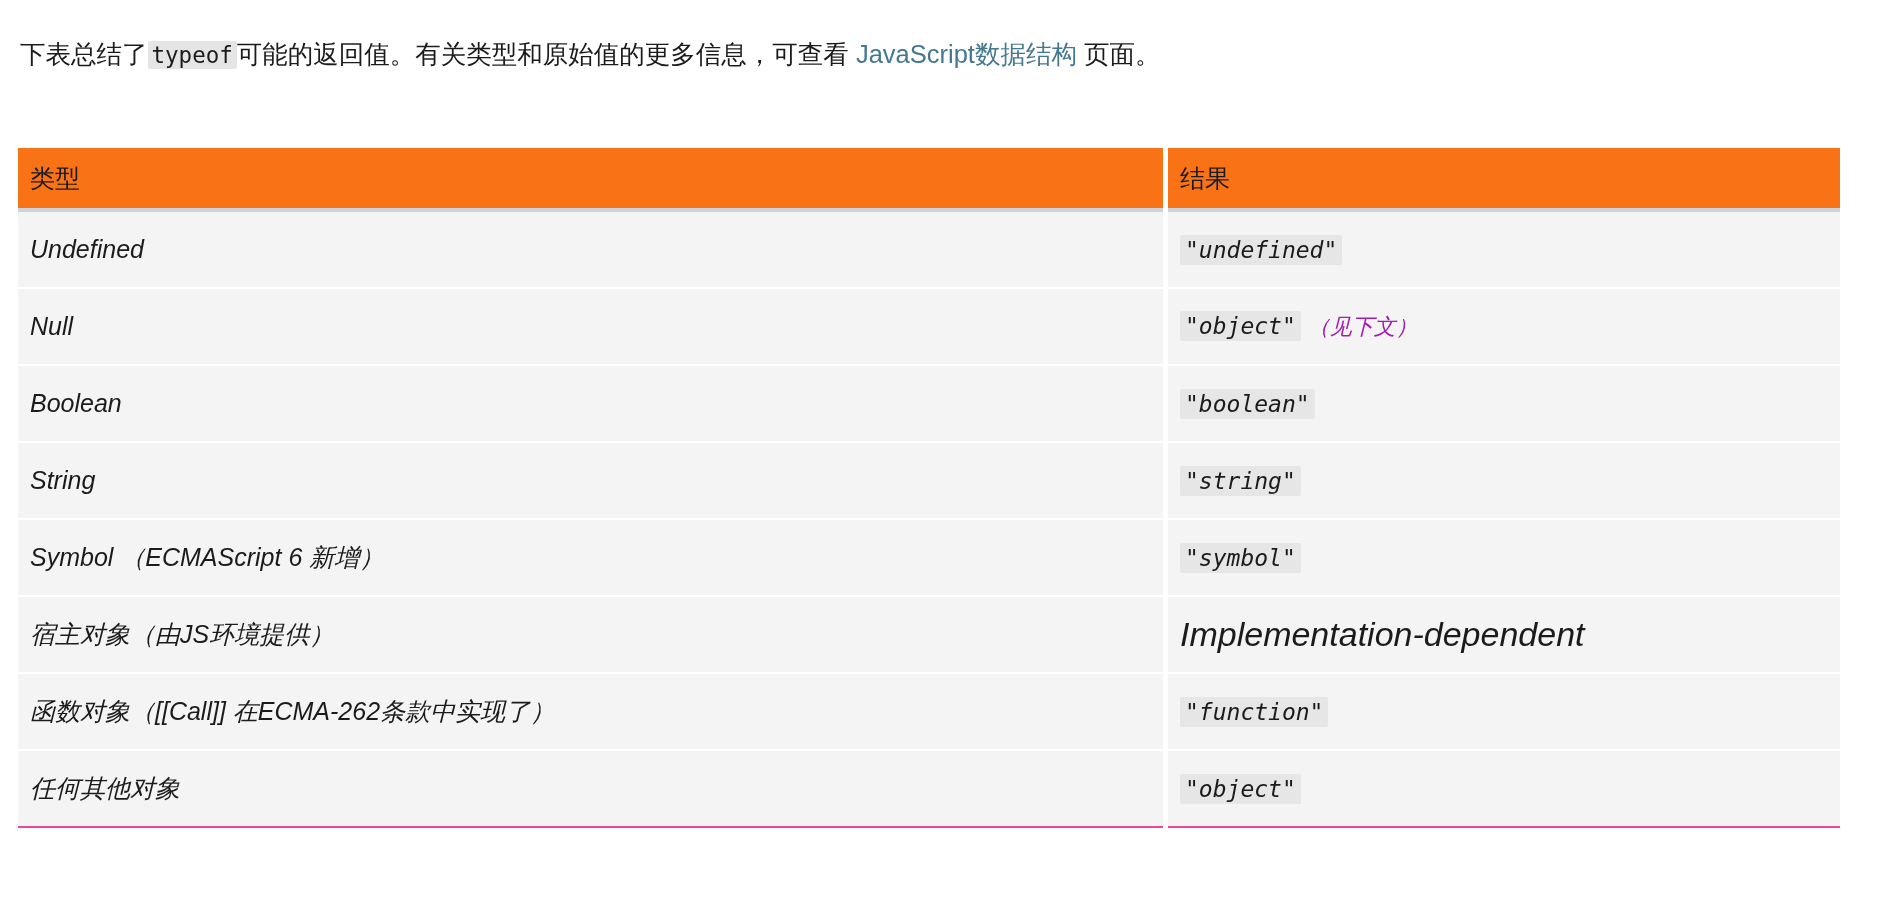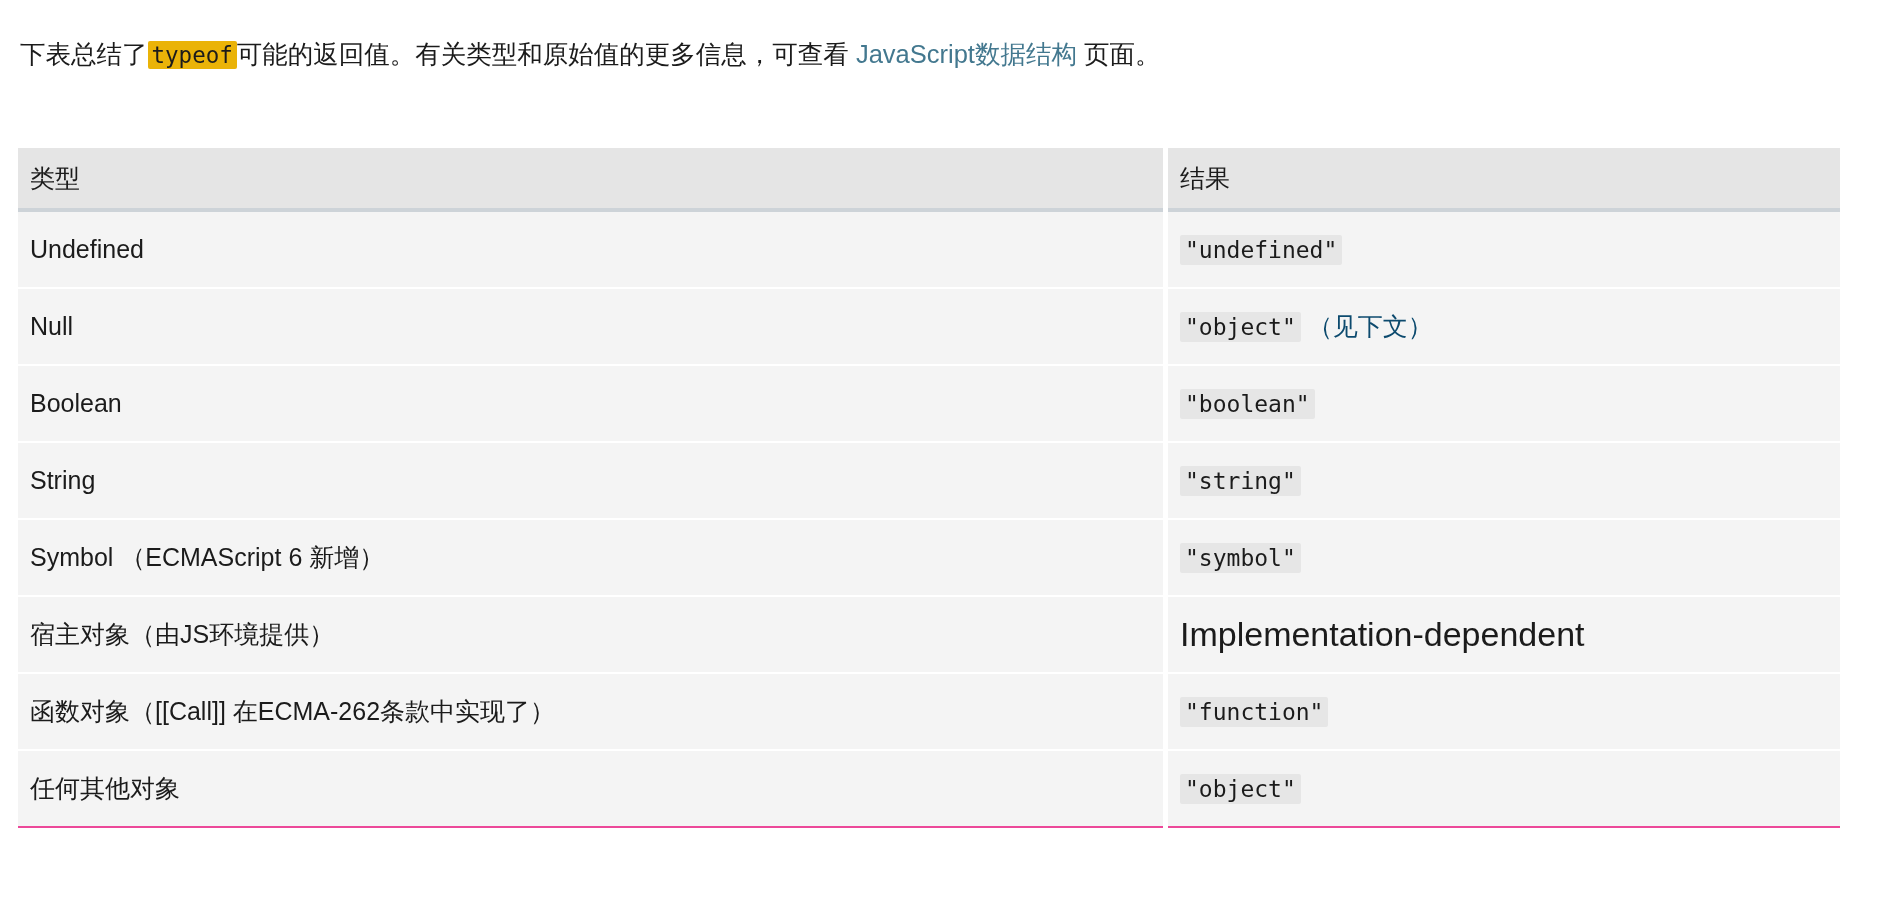--- a/index.html
+++ b/index.html
@@ -28,21 +28,21 @@
     left: 20px;
     top: 6px;
     width: 1340px;
     font-size: 25.5px;
     line-height: 44px;
     color: #1b1b1b;
     letter-spacing: 0px;
   }
   .intro .code {
     font-family: "DejaVu Sans Mono", "Liberation Mono", monospace;
-    background: #eab308;
+    background: #e5e5e5;
     font-size: 22.5px;
     padding: 1px 4px;
     border-radius: 2px;
     color: #1b1b1b;
   }
   .intro .link {
     color: #43788f;
     text-decoration: none;
     cursor: pointer;
     text-align: center;
@@ -59,21 +59,21 @@
     border-collapse: separate;
     border-spacing: 5px 0;
     width: 1822px;
     table-layout: fixed;
     margin-left: -5px;
   }
   table.typeof-table col.c1 { width: 1145px; }
   table.typeof-table col.c2 { width: 672px; }
 
   thead th {
-    background: #e5e5e5;
+    background: #f97316;
     border-bottom: 4px solid #cdd3d8;
     text-align: left;
     font-weight: normal;
     font-size: 25px;
     color: #1b1b1b;
     height: 64px;
     padding: 0 0 0 12px;
     vertical-align: middle;
     box-sizing: border-box;
   }
@@ -82,36 +82,37 @@
     background: #f4f4f4;
     border-bottom: 2px solid #ffffff;
     height: 77px;
     padding: 0 0 0 12px;
     vertical-align: middle;
     font-size: 25px;
     color: #1b1b1b;
     box-sizing: border-box;
     white-space: nowrap;
     overflow: hidden;
+    font-style: italic;
   }
   tbody tr:last-child td {
     border-bottom: 2px solid #ec4899;
   }
 
   td .code, th .code {
     font-family: "DejaVu Sans Mono", "Liberation Mono", monospace;
     background: #e6e6e6;
     font-size: 23px;
     padding: 2px 5px;
     border-radius: 2px;
     color: #1b1b1b;
   }
   td .note {
-    font-size: 25px;
-    color: #0c4a6e;
+    font-size: 22px;
+    color: #a21caf;
   }
   td .plain {
     font-size: 34px;
     color: #1b1b1b;
   }
 </style>
 </head>
 <body>
 
 <div class="page">

